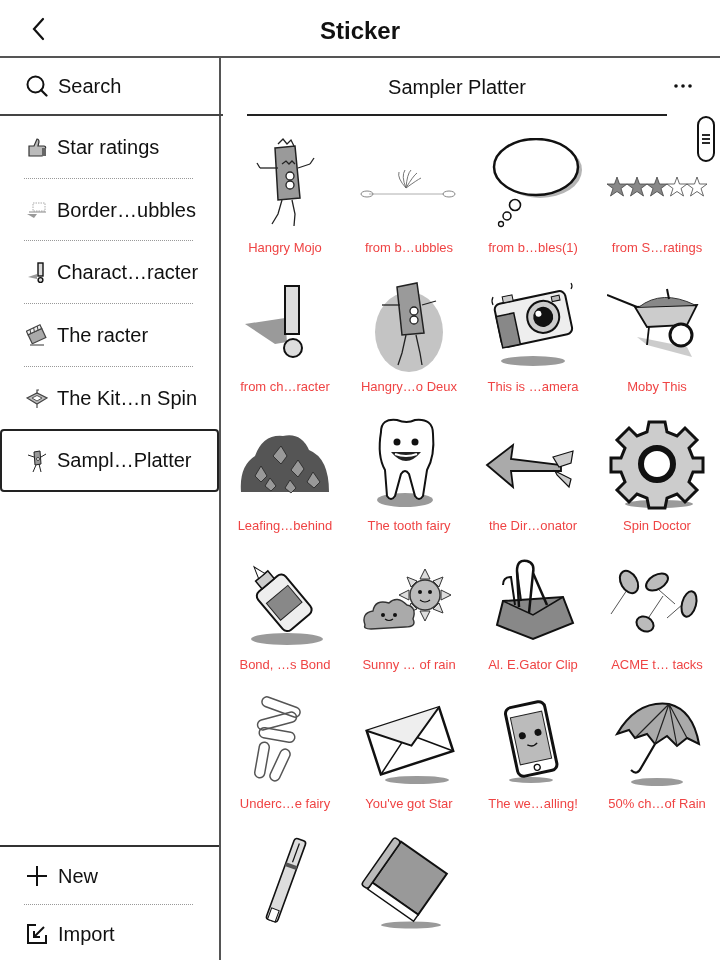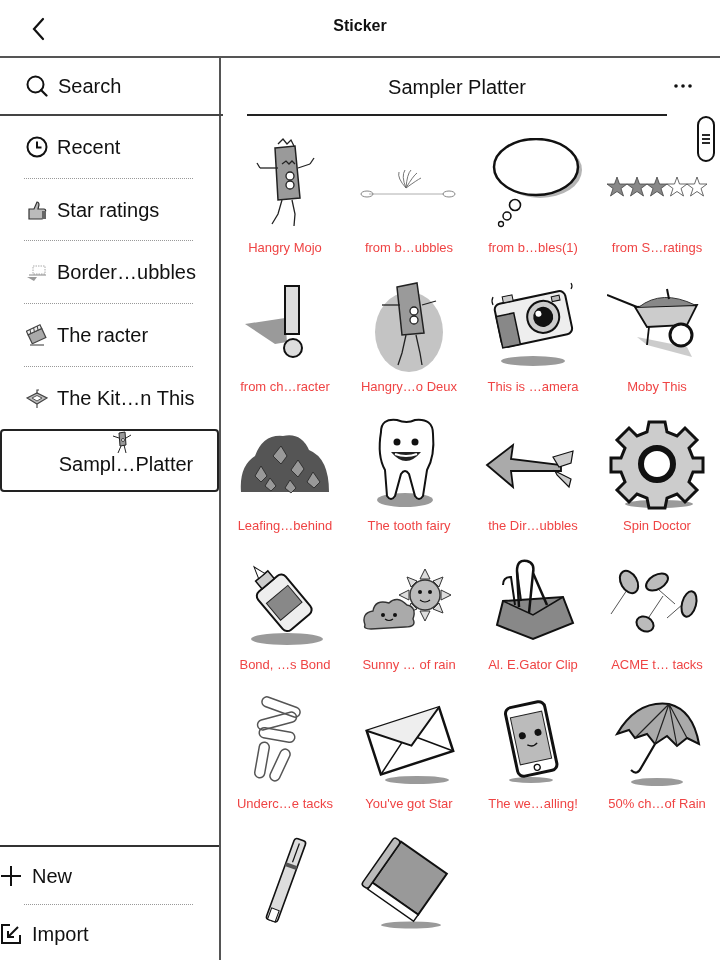--- a/index.html
+++ b/index.html
@@ -2,38 +2,38 @@
 <html><head>
 <meta charset="utf-8">
 <style>
   * { box-sizing: border-box; margin: 0; padding: 0; }
   html, body { width: 720px; height: 960px; background: #ffffff; overflow: hidden; }
   body { font-family: "Liberation Sans", "DejaVu Sans", sans-serif; color: #1a1a1a; position: relative; }
 
   
   .topbar { position: absolute; left: 0; top: 0; width: 720px; height: 58px; border-bottom: 2px solid #555; background: #fff; }
   .back-btn { position: absolute; left: 24px; top: 14px; width: 30px; height: 30px; cursor: pointer; }
-  .app-title { position: absolute; left: 0; right: 0; top: 17px; text-align: center; font-size: 16px; font-weight: bold; color: #111; pointer-events: none; }
+  .app-title { position: absolute; left: 0; right: 0; top: 17px; text-align: center; font-size: 24px; font-weight: bold; color: #111; pointer-events: none; }
 
   
   .sidebar { position: absolute; left: 0; top: 58px; width: 221px; height: 902px; border-right: 2px solid #555; background: #fff; }
   .search-row { position: absolute; left: 0; top: 0; width: 249px; height: 58px; border-bottom: 2px solid #444; display: flex; align-items: center; padding-left: 26px; cursor: pointer; }
   .search-row .label { font-size: 20px; margin-left: 10px; color: #111; }
 
   .cat-list { position: absolute; left: 0; top: 58px; width: 219px; }
   .cat-item { position: relative; height: 62.7px; display: flex; align-items: center; padding-left: 26px; cursor: pointer; }
   .cat-item::after { content: ""; position: absolute; left: 24px; right: 26px; bottom: 0; border-bottom: 1px dotted #999; }
   .cat-item.last::after { display: none; }
   .cat-item .icon { width: 22px; height: 22px; display: flex; align-items: center; justify-content: center; flex-shrink: 0; }
   .cat-item .label { font-size: 20px; margin-left: 9px; color: #111; white-space: nowrap; }
-  .cat-item.selected { border: 2px solid #222; border-radius: 4px; margin-left: 0; width: 219px; padding-left: 24px; flex-direction: column; }
+  .cat-item.selected { border: 2px solid #222; border-radius: 4px; margin-left: 0; width: 219px; padding-left: 24px; }
   .cat-item.selected::after { display: none; }
 
   .sidebar-bottom { position: absolute; left: 0; top: 787px; width: 219px; border-top: 2px solid #333; }
-  .bottom-item { position: relative; height: 58px; display: flex; align-items: center; cursor: pointer; }
+  .bottom-item { position: relative; height: 58px; display: flex; align-items: center; padding-left: 26px; cursor: pointer; }
   .bottom-item .label { font-size: 20px; margin-left: 10px; color: #111; }
   .bottom-item.first::after { content: ""; position: absolute; left: 24px; right: 26px; bottom: 0; border-bottom: 1px dotted #999; }
 
   
   .main { position: absolute; left: 223px; top: 58px; width: 497px; height: 940px; background: #fff; }
   .main-header { position: absolute; left: 24px; top: 0; width: 420px; height: 58px; border-bottom: 2px solid #222; }
   .main-title { position: absolute; left: 0; right: 0; top: 18px; text-align: center; font-size: 20px; color: #111; }
   .more-btn { position: absolute; left: 445px; top: 18px; width: 30px; height: 20px; cursor: pointer; display: flex; align-items: center; justify-content: center; }
 
   .scroll-handle { position: absolute; left: 474px; top: 58px; width: 18px; height: 46px; border: 2px solid #111; border-radius: 9px; background: #fff; cursor: grab; display: flex; align-items: center; justify-content: center; }
@@ -61,44 +61,45 @@
       <circle cx="9.5" cy="9.5" r="8" fill="none" stroke="#111" stroke-width="2"></circle>
       <line x1="15" y1="15" x2="20.5" y2="20.5" stroke="#111" stroke-width="2.2" stroke-linecap="round"></line>
     </svg>
     <span class="label">Search</span>
   </div>
 
   <div class="cat-list">
     <div class="cat-item">
       <span class="icon">
         <svg width="22" height="22" viewBox="0 0 22 22">
-            <circle cx="11" cy="11" r="9.5" fill="none" stroke="#111" stroke-width="2"></circle>
-            <path d="M11 5.5 V11.5 H15.5" fill="none" stroke="#111" stroke-width="2"></path>
-          </svg>
-      </span>
-      <span class="label">Recent</span>
-    </div>
-    <div class="cat-item">
-      <span class="icon">
-        <svg width="22" height="22" viewBox="0 0 22 22">
             <path d="M3 10 h5 l3 -7 c2 0 2 2 2 3 l-1 4 h6 c1 0 2 1 1.5 2.5 l-2 6 c-0.4 1 -1 1.5 -2 1.5 H3 Z" fill="#bbb" stroke="#333" stroke-width="1.2"></path>
             <rect x="16" y="12" width="4" height="8" fill="#666"></rect>
           </svg>
       </span>
       <span class="label">Star ratings</span>
     </div>
     <div class="cat-item">
       <span class="icon">
         <svg width="22" height="22" viewBox="0 0 22 22">
             <rect x="7" y="4" width="12" height="8" fill="none" stroke="#aaa" stroke-width="1" stroke-dasharray="1.5 1"></rect>
             <path d="M1 15 L11 15 L8 19 Z" fill="#999"></path>
             <line x1="3" y1="13" x2="20" y2="13" stroke="#888" stroke-width="1"></line>
           </svg>
       </span>
       <span class="label">Border…ubbles</span>
+    </div>
+    <div class="cat-item">
+      <span class="icon">
+        <svg width="22" height="22" viewBox="0 0 22 22">
+            <path d="M2 15 L11 12 L11 17 Z" fill="#999"></path>
+            <rect x="12" y="1" width="5" height="13" fill="#ddd" stroke="#111" stroke-width="1.4"></rect>
+            <circle cx="14.5" cy="18" r="2.4" fill="#ddd" stroke="#111" stroke-width="1.4"></circle>
+          </svg>
+      </span>
+      <span class="label">Charact…racter</span>
     </div>
     <div class="cat-item">
       <span class="icon">
         <svg width="22" height="22" viewBox="0 0 22 22">
             <g transform="rotate(-25 11 11)">
               <rect x="3" y="7" width="15" height="10" fill="#aaa" stroke="#444" stroke-width="1.2"></rect>
               <rect x="3" y="3" width="15" height="4" fill="#eee" stroke="#444" stroke-width="1.2"></rect>
               <line x1="7" y1="3" x2="6" y2="7" stroke="#444"></line>
               <line x1="11" y1="3" x2="10" y2="7" stroke="#444"></line>
               <line x1="15" y1="3" x2="14" y2="7" stroke="#444"></line>
@@ -110,21 +111,21 @@
     </div>
     <div class="cat-item last">
       <span class="icon">
         <svg width="22" height="22" viewBox="0 0 22 22">
             <path d="M1 11 L11 6 L21 11 L11 17 Z" fill="#bbb" stroke="#444" stroke-width="1.2"></path>
             <path d="M6 11 L11 8.5 L16 11 L11 14 Z" fill="#fff" stroke="#555" stroke-width="1"></path>
             <path d="M11 7 V3 h2" fill="none" stroke="#444" stroke-width="1.2"></path>
             <line x1="11" y1="17" x2="11" y2="21" stroke="#666" stroke-width="1.4"></line>
           </svg>
       </span>
-      <span class="label">The Kit…n This</span>
+      <span class="label">The Kit…n Spin</span>
     </div>
     <div class="cat-item selected">
       <span class="icon">
         <svg width="22" height="24" viewBox="0 0 22 24">
             <path d="M8 3 L14 2 L15 15 L9 16 Z" fill="#999" stroke="#222" stroke-width="1"></path>
             <line x1="8" y1="8" x2="2" y2="6" stroke="#222"></line>
             <line x1="15" y1="8" x2="20" y2="5" stroke="#222"></line>
             <line x1="10" y1="16" x2="7" y2="23" stroke="#222"></line>
             <line x1="13" y1="15" x2="15" y2="23" stroke="#222"></line>
             <circle cx="12" cy="10" r="1.5" fill="#fff" stroke="#222" stroke-width="0.8"></circle>
@@ -325,21 +326,21 @@
       <div class="caption">The tooth fairy</div>
     </div>
     <div class="tile" style="left:248px;top:278px">
       <div class="thumb">
         <svg width="100" height="70" viewBox="0 0 100 70">
             <path d="M4 34 L30 14 L28 28 L78 34 L78 40 L28 40 L30 56 Z" fill="#aaa" stroke="#111" stroke-width="1.8"></path>
             <path d="M70 26 L90 20 L88 32 L76 36 Z" fill="#ccc" stroke="#111" stroke-width="1.2"></path>
             <path d="M72 40 L88 48 L86 56 L74 44 Z" fill="#ccc" stroke="#111" stroke-width="1.2"></path>
           </svg>
       </div>
-      <div class="caption">the Dir…ubbles</div>
+      <div class="caption">the Dir…onator</div>
     </div>
     <div class="tile" style="left:372px;top:278px">
       <div class="thumb">
         <svg width="100" height="100" viewBox="0 0 100 100">
             <ellipse cx="52" cy="88" rx="34" ry="4" fill="#9a9a9a"></ellipse>
             <g transform="translate(50 48)">
               <g fill="#ccc" stroke="#111" stroke-width="3">
                 <path d="M-8 -42 H8 L10 -32 L20 -28 L28 -36 L40 -24 L32 -16 L36 -6 L46 -6 V8 L36 8 L32 18 L40 26 L28 38 L20 30 L10 34 L8 44 H-8 L-10 34 L-20 30 L-28 38 L-40 26 L-32 18 L-36 8 L-46 8 V-6 L-36 -6 L-32 -16 L-40 -24 L-28 -36 L-20 -28 L-10 -32 Z"></path>
               </g>
               <circle cx="0" cy="0" r="16" fill="#fff" stroke="#111" stroke-width="6"></circle>
@@ -428,21 +429,21 @@
         <svg width="100" height="100" viewBox="0 0 100 100">
             <g fill="none" stroke="#555" stroke-width="1.5">
               <rect x="26" y="8" width="40" height="10" rx="5" transform="rotate(20 46 13)"></rect>
               <rect x="22" y="22" width="40" height="10" rx="5" transform="rotate(-15 42 27)"></rect>
               <rect x="24" y="36" width="36" height="10" rx="5" transform="rotate(10 42 41)"></rect>
               <rect x="22" y="48" width="10" height="36" rx="5" transform="rotate(10 27 66)"></rect>
               <rect x="40" y="54" width="10" height="34" rx="5" transform="rotate(25 45 71)"></rect>
             </g>
           </svg>
       </div>
-      <div class="caption">Underc…e tacks</div>
+      <div class="caption">Underc…e fairy</div>
     </div>
     <div class="tile" style="left:124px;top:556px">
       <div class="thumb">
         <svg width="100" height="100" viewBox="0 0 100 100">
             <ellipse cx="58" cy="86" rx="32" ry="4" fill="#9a9a9a"></ellipse>
             <g transform="rotate(-18 50 44)">
               <rect x="12" y="24" width="76" height="46" fill="#fff" stroke="#111" stroke-width="2.5"></rect>
               <path d="M12 24 L50 52 L88 24" fill="#eee" stroke="#111" stroke-width="2"></path>
               <path d="M12 70 L42 46 M88 70 L58 46" stroke="#111" stroke-width="1.5"></path>
             </g>

